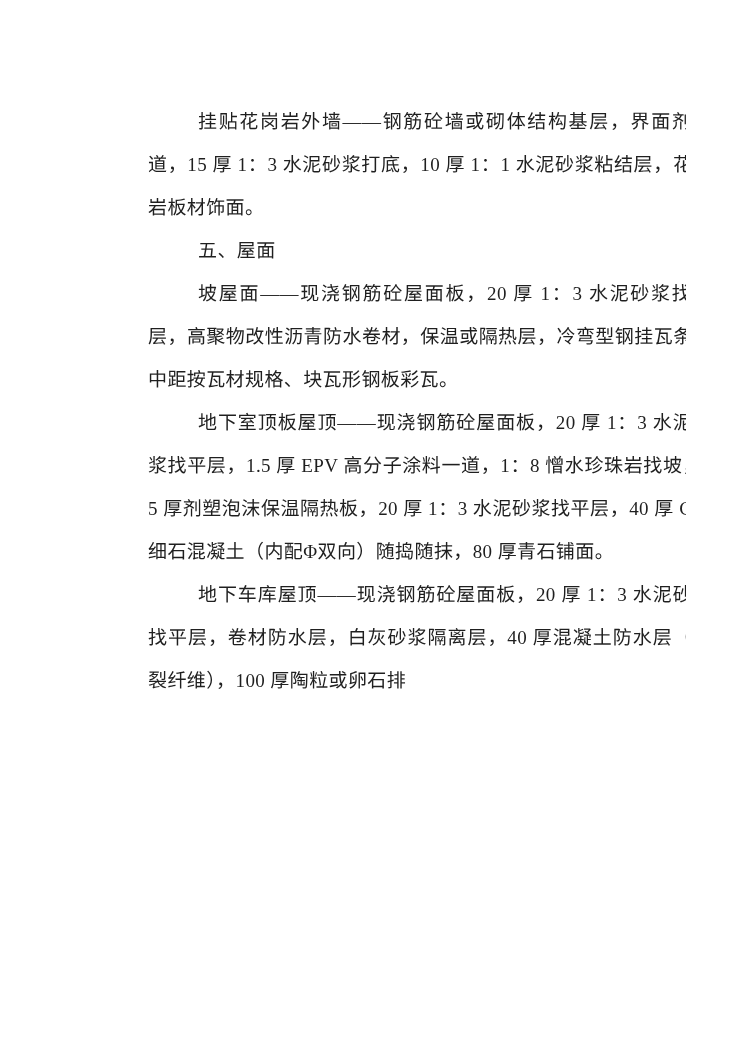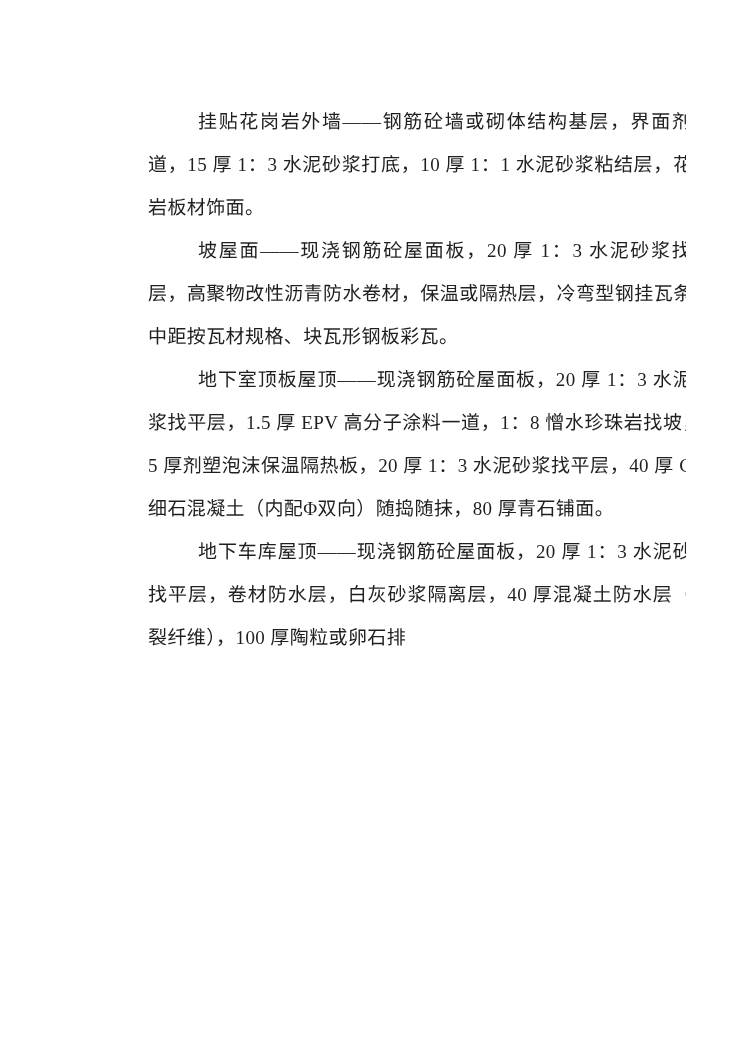--- a/index.html
+++ b/index.html
@@ -32,17 +32,18 @@
     letter-spacing: 0.4px;
     word-break: break-all;
   }
 </style>
 </head>
 <body>
 
 <div class="page">
   <div class="doc-body">
     <p>挂贴花岗岩外墙——钢筋砼墙或砌体结构基层，界面剂一道，15 厚 1：3 水泥砂浆打底，10 厚 1：1 水泥砂浆粘结层，花岗岩板材饰面。</p>
+    <p>五、屋面</p>
     <p>坡屋面——现浇钢筋砼屋面板，20 厚 1：3 水泥砂浆找平层，高聚物改性沥青防水卷材，保温或隔热层，冷弯型钢挂瓦条，中距按瓦材规格、块瓦形钢板彩瓦。</p>
     <p>地下室顶板屋顶——现浇钢筋砼屋面板，20 厚 1：3 水泥砂浆找平层，1.5 厚 EPV 高分子涂料一道，1：8 憎水珍珠岩找坡，25 厚剂塑泡沫保温隔热板，20 厚 1：3 水泥砂浆找平层，40 厚 C20 细石混凝土（内配Φ双向）随捣随抹，80 厚青石铺面。</p>
     <p>地下车库屋顶——现浇钢筋砼屋面板，20 厚 1：3 水泥砂浆找平层，卷材防水层，白灰砂浆隔离层，40 厚混凝土防水层（阻裂纤维），100 厚陶粒或卵石排</p>
   </div>
 </div>
 
 </body></html>

